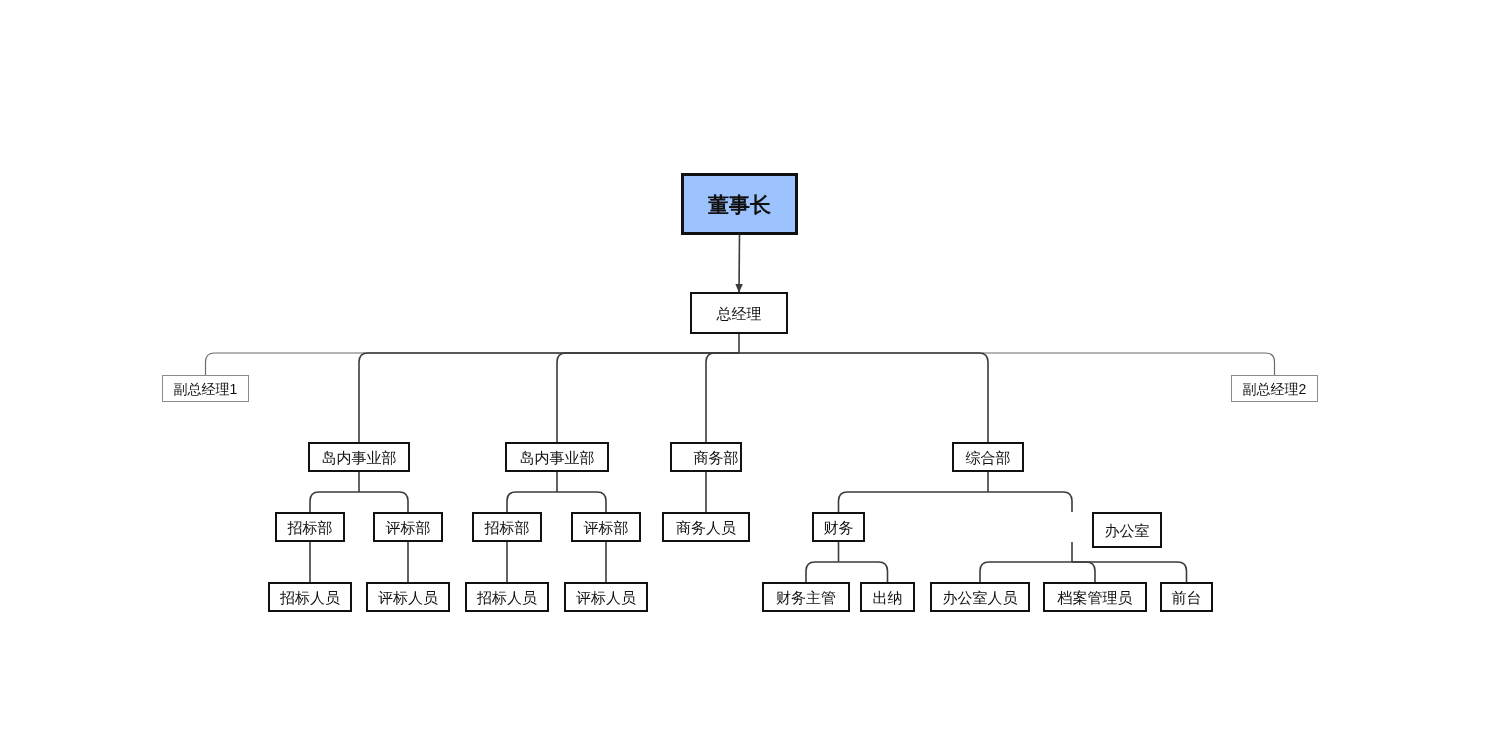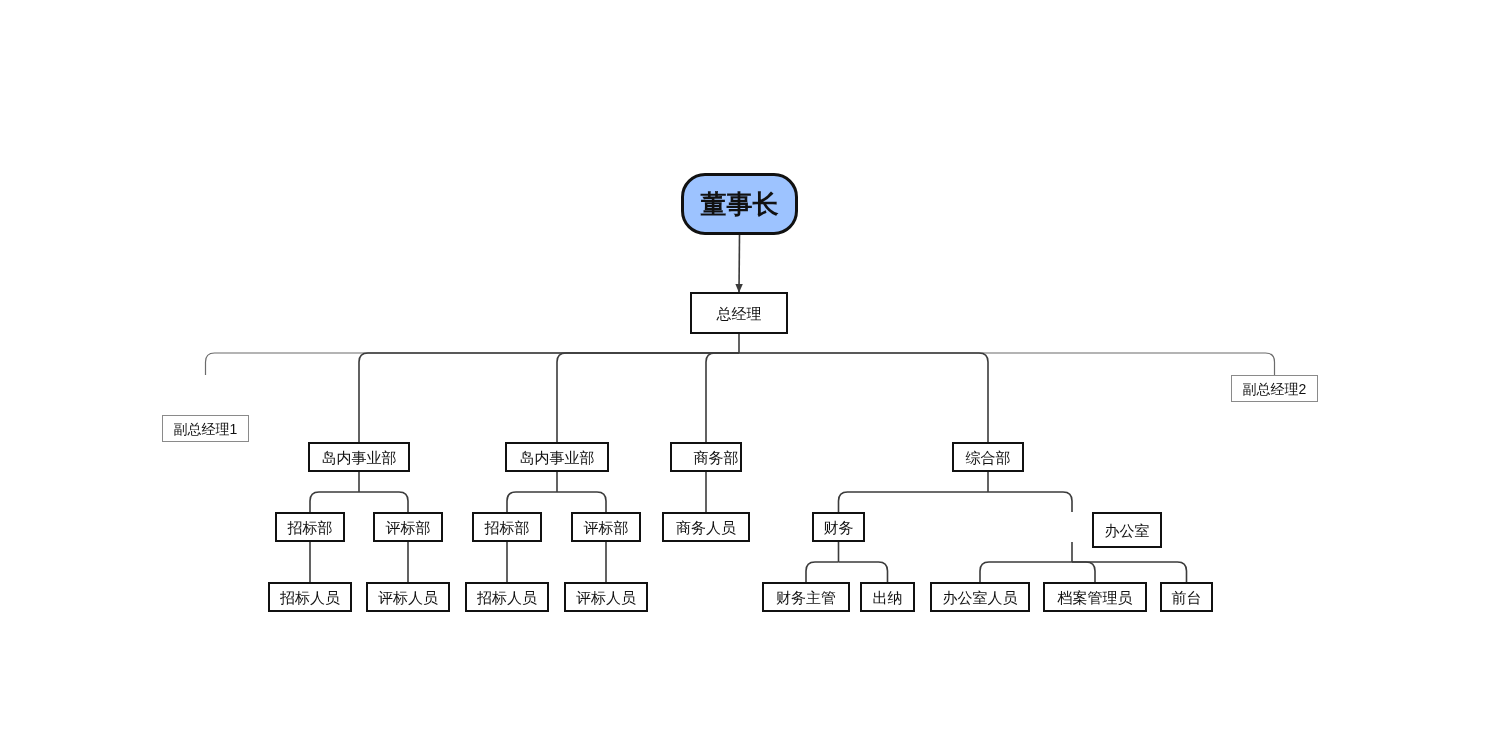--- a/index.html
+++ b/index.html
@@ -44,23 +44,22 @@
     display: flex;
     align-items: center;
     justify-content: center;
     color: #111111;
     font-size: 15px;
     line-height: 1;
     white-space: nowrap;
   }
   .node-box.root {
     border-width: 3px;
-    font-size: 26px;
+    font-size: 21px;
     font-weight: bold;
-    border-radius: 24px;
   }
   .node-box.thin {
     border: 1px solid #8a8a8a;
     font-size: 14px;
   }
   .node-label {
     pointer-events: none;
   }
 </style>
 </head>
@@ -105,21 +104,21 @@
         <path d="M1072,562 L1177.5,562 Q1186.5,562 1186.5,571 L1186.5,582" class="conn"></path>
       </g>
   </svg>
   <div id="node-layer">
       <div class="node-box root" style="left: 681px; top: 173px; width: 117px; height: 62px; background: rgb(157, 195, 255);">
         <span class="node-label">董事长</span>
       </div>
       <div class="node-box" style="left: 690px; top: 292px; width: 98px; height: 42px;">
         <span class="node-label">总经理</span>
       </div>
-      <div class="node-box thin" style="left: 162px; top: 375px; width: 87px; height: 27px; margin-top: 40px;">
+      <div class="node-box thin" style="left: 162px; top: 375px; width: 87px; height: 27px;">
         <span class="node-label">副总经理1</span>
       </div>
       <div class="node-box thin" style="left: 1231px; top: 375px; width: 87px; height: 27px; align-items: center;">
         <span class="node-label">副总经理2</span>
       </div>
       <div class="node-box" style="left: 308px; top: 442px; width: 102px; height: 30px;">
         <span class="node-label">岛内事业部</span>
       </div>
       <div class="node-box" style="left: 505px; top: 442px; width: 104px; height: 30px;">
         <span class="node-label">岛内事业部</span>

